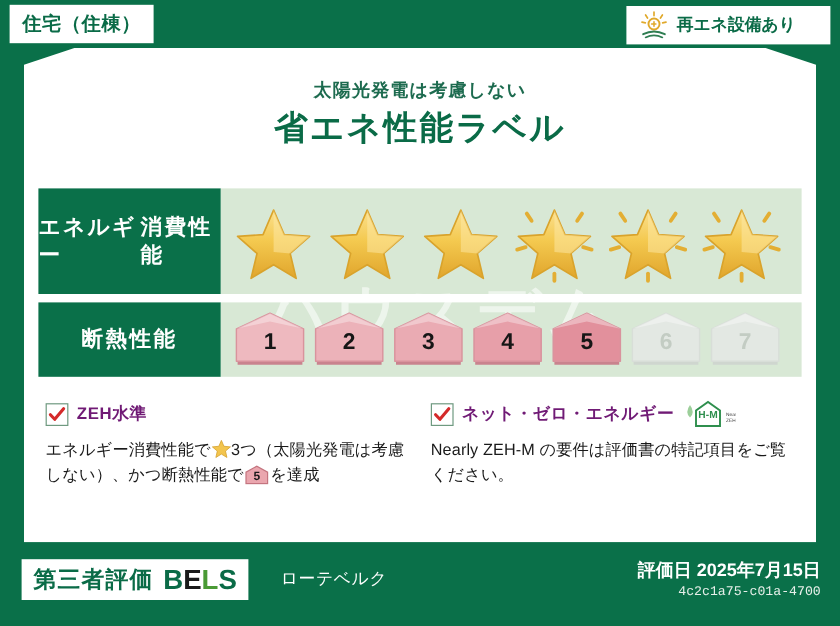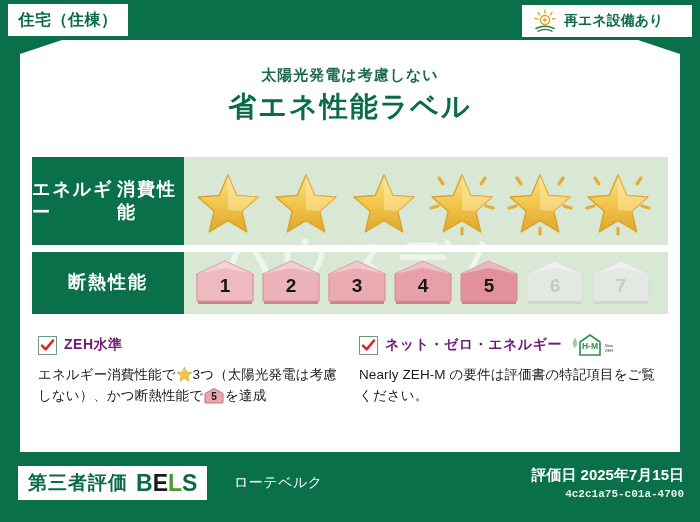--- a/index.html
+++ b/index.html
@@ -110,21 +110,21 @@
   .bels-box {
     position:absolute; left:18px; top:4px; height:34px; background:#fff;
     display:flex; align-items:center; padding:0 10px; gap:8px;
   }
   .bels-box .bels-jp { font-size:19px; font-weight:bold; color:#0a6b47; letter-spacing:1px; }
   .bels-box .bels-en { font-size:23px; font-weight:bold; letter-spacing:0px; }
   .bels-en .b1 { color:#0a6b47; } .bels-en .b2 { color:#1a1a1a; }
   .bels-en .b3 { color:#4a9a35; } .bels-en .b4 { color:#0a6b47; }
   .company { position:absolute; left:234px; top:12px; font-size:14px; color:#fff; letter-spacing:.5px; }
   .eval-date { position:absolute; right:16px; top:4px; font-size:15px; font-weight:bold; color:#fff; }
-  .eval-id { position:absolute; right:16px; top:26px; font-size:11px; color:#e6efe9; font-family:"Liberation Mono","DejaVu Sans Mono",monospace;font-weight:bold; }
+  .eval-id { position:absolute; right:16px; top:26px; font-size:11px; color:#e6efe9; font-family:"Liberation Mono","DejaVu Sans Mono",monospace; }
 </style>
 </head>
 <body>
 
 <div class="topbar">
   <div class="type-badge">住宅（住棟）</div>
 
   <div class="renew-badge">
     <span class="sun-ic">
       <svg viewBox="0 0 26 24">

